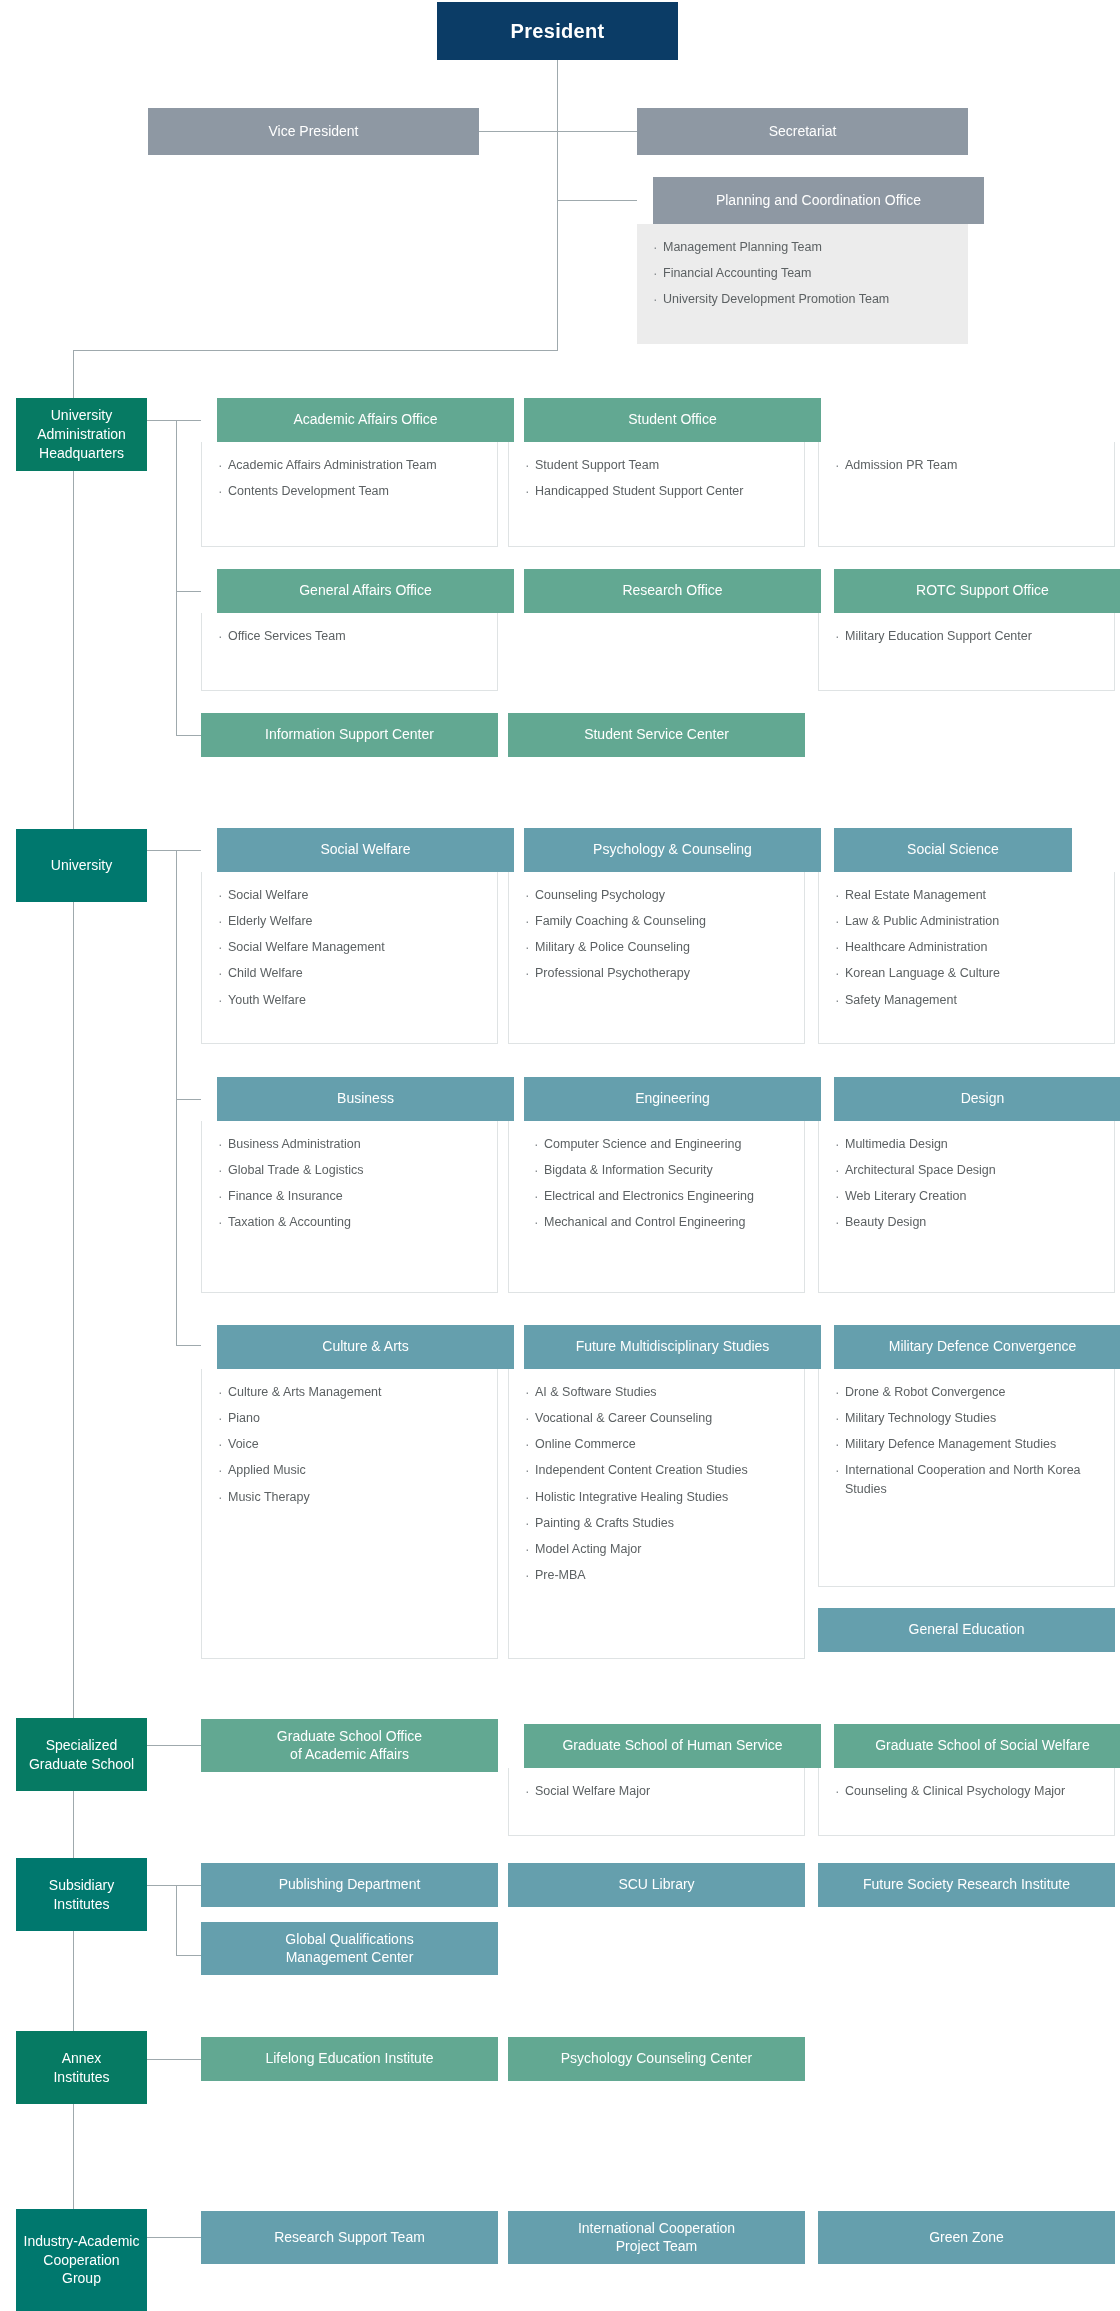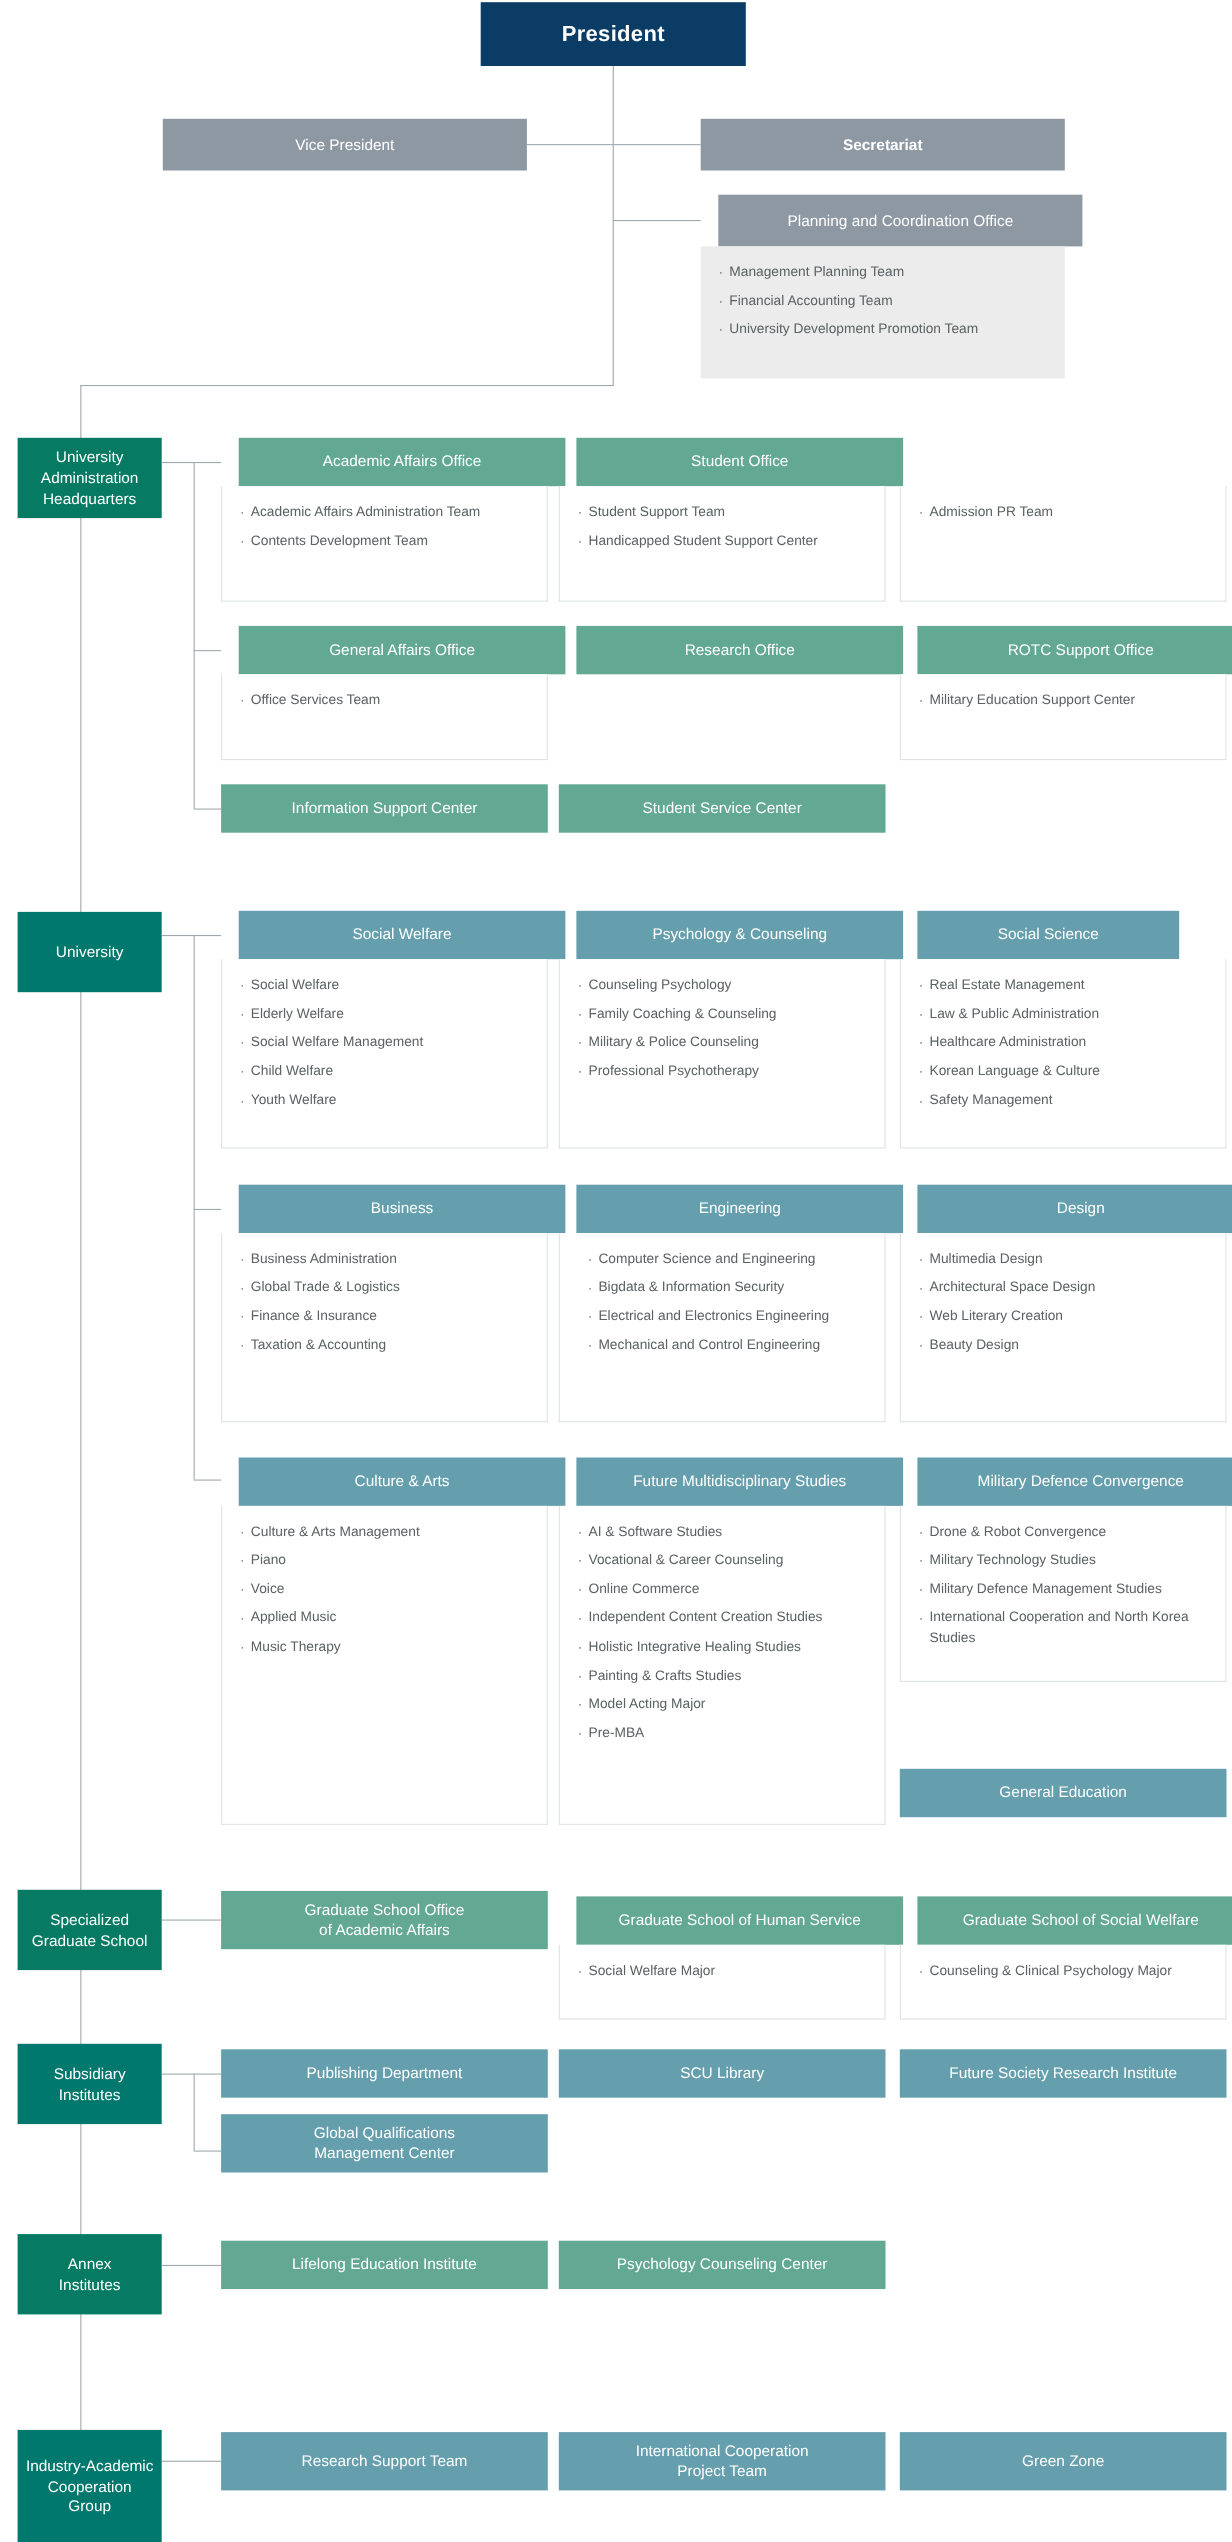--- a/index.html
+++ b/index.html
@@ -83,21 +83,21 @@
   <div class="ln v" style="left:557px; top:60px; height:290px;"></div>
 
   <div class="ln h" style="left:478px; top:131px; width:159px;"></div>
 
   <div class="ln h" style="left:557px; top:200px; width:80px;"></div>
 
   <div class="box gray" style="left:148px; top:108px; width:331px; height:47px;">
     <span class="lbl">Vice President</span>
   </div>
 
-  <div class="box gray" style="left:637px; top:108px; width:331px; height:47px;font-weight:bold;">
+  <div class="box gray" style="left:637px; top:108px; width:331px; height:47px;">
     <span class="lbl">Secretariat</span>
   </div>
 
   <div class="panel" style="left:637px; top:177px; width:331px; height:47px;">
     <div class="head gray">
       <span class="lbl">Planning and Coordination Office</span>
     </div>
   </div>
   <div class="panel-body plain" style="left:637px; top:224px; width:331px; height:120px;">
     <ul>
@@ -309,21 +309,21 @@
         <li>Model Acting Major</li>
         <li>Pre-MBA</li>
       </ul>
   </div>
 
   <div class="panel" style="left:818px; top:1325px; width:297px; height:44px;">
     <div class="head hdr-blue">
         <span class="lbl">Military Defence Convergence</span>
       </div>
   </div>
-  <div class="panel-body" style="left:818px; top:1369px; width:297px; height:160px;padding-left:16px;">
+  <div class="panel-body" style="left:818px; top:1369px; width:297px; height:218px;padding-left:16px;">
     <ul>
         <li>Drone &amp; Robot Convergence</li>
         <li>Military Technology Studies</li>
         <li>Military Defence Management Studies</li>
         <li>International Cooperation and North Korea Studies</li>
       </ul>
   </div>
 
   <div class="box hdr-blue" style="left:818px; top:1608px; width:297px; height:44px;">
     <span class="lbl">General Education</span>

